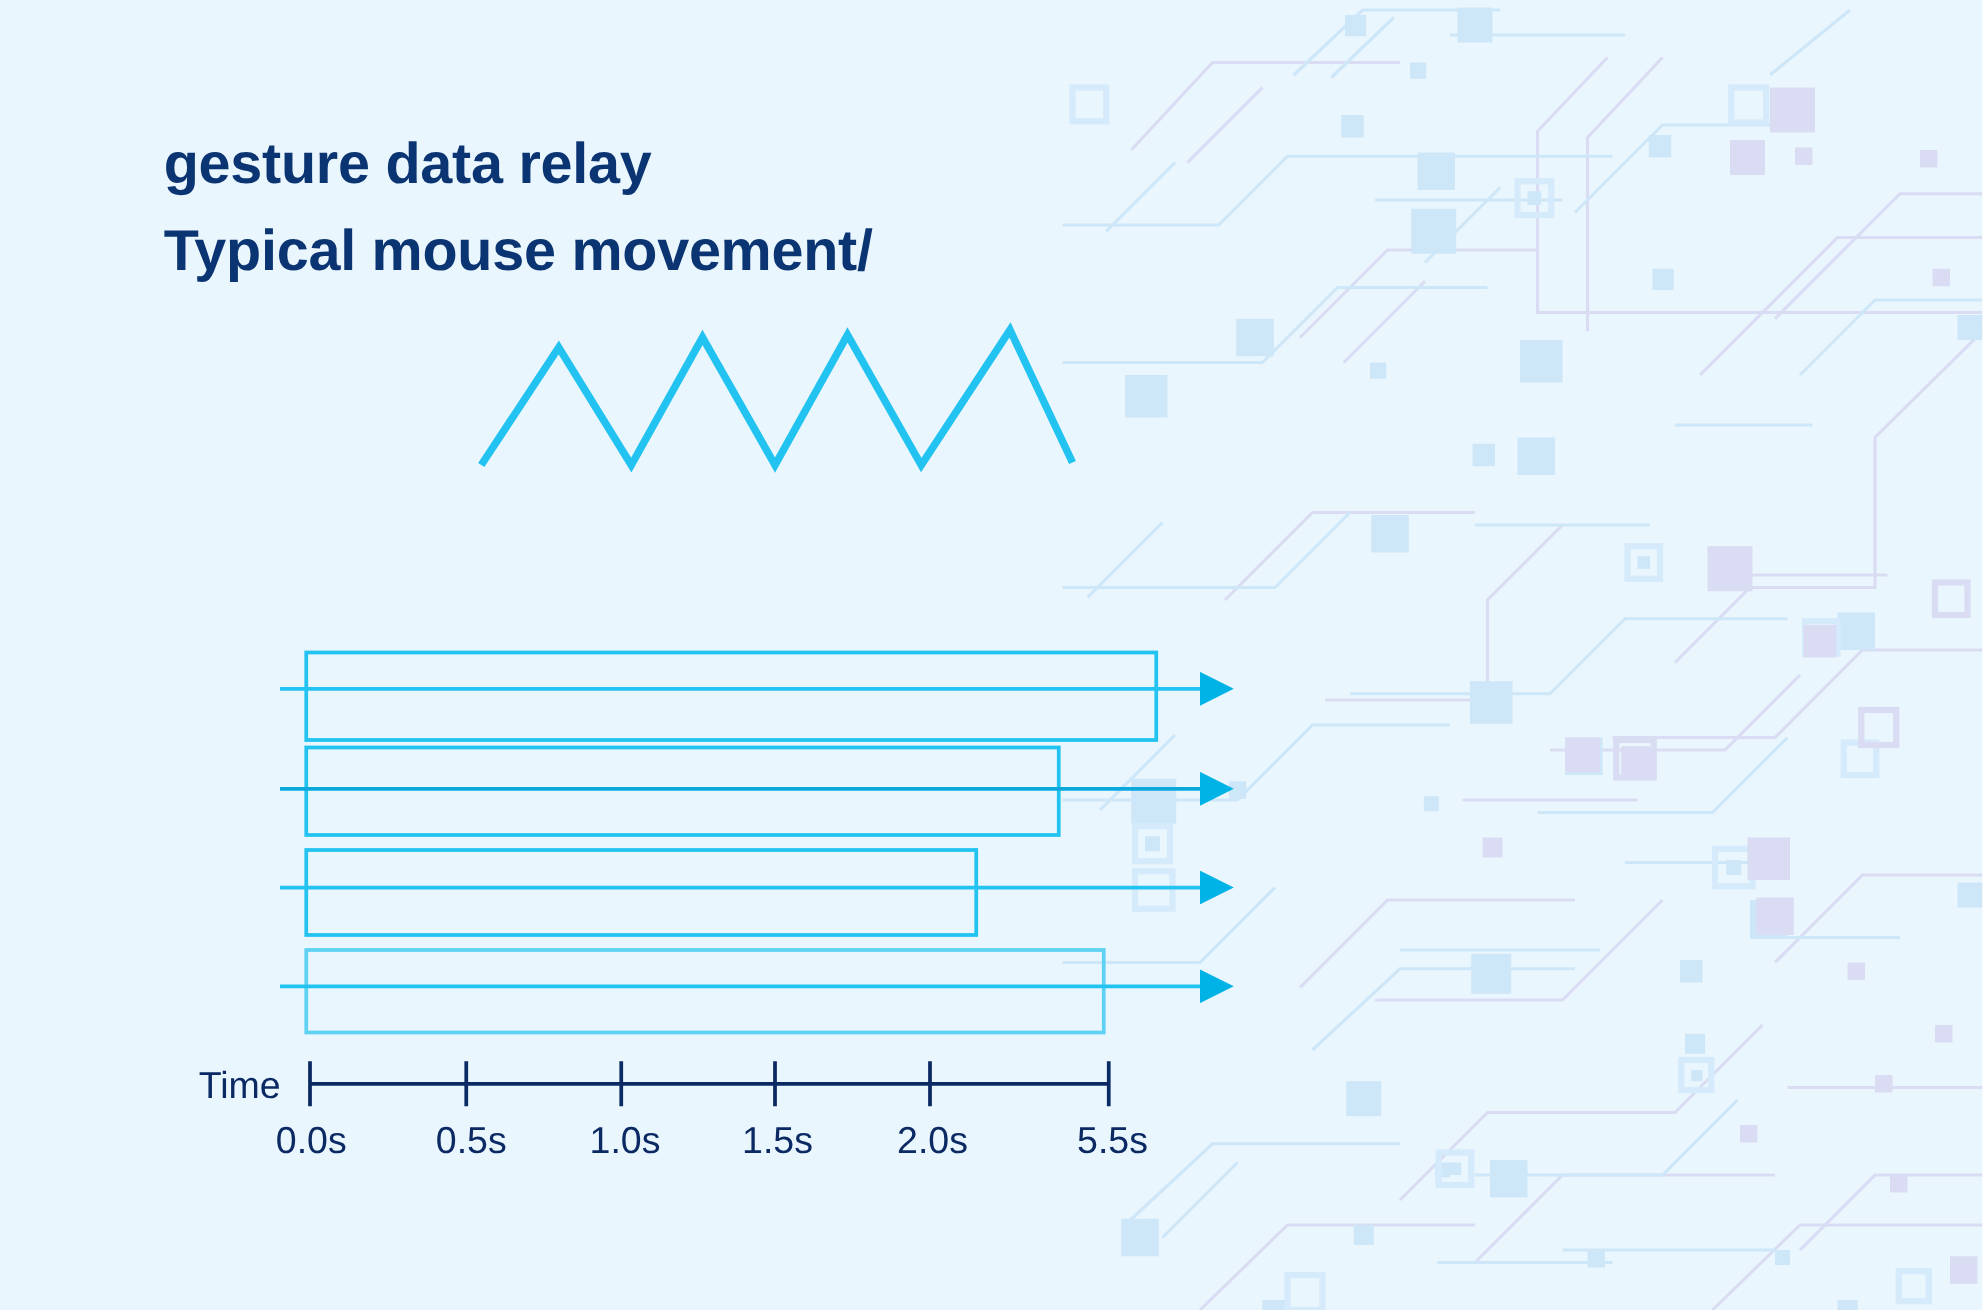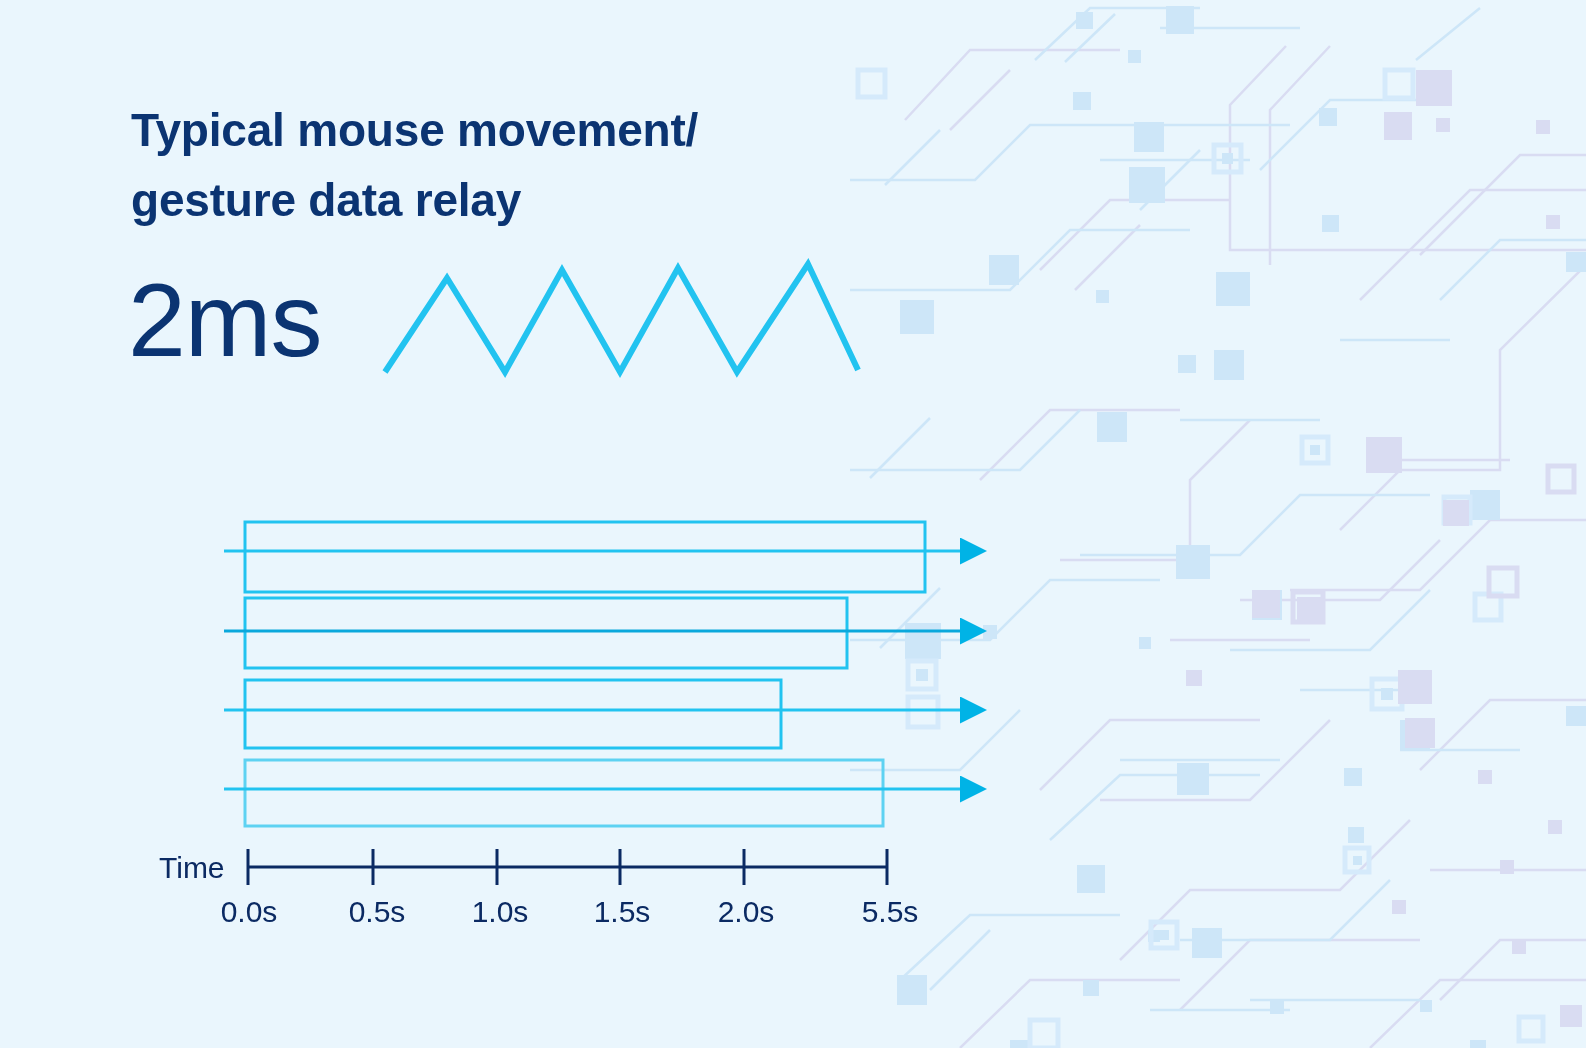--- a/index.html
+++ b/index.html
@@ -248,25 +248,24 @@
     </g>
     <g fill="none" stroke="#d9dcf2" stroke-width="5">
       <rect x="1489" y="568" width="28" height="28"></rect>
       <rect x="1293" y="592" width="30" height="30"></rect>
       <rect x="1548" y="466" width="26" height="26"></rect>
       <rect x="1366" y="1198" width="1" height="1"></rect>
     </g>
   </svg>
 
   <div class="headline">
+    <span class="line">gesture data relay</span>
     <span class="line">Typical mouse movement/</span>
-    <span class="line">gesture data relay</span>
   </div>
 
-  <div class="bignum">2ms</div>
 
   <svg id="waveform" width="1586" height="1048" viewBox="0 0 1586 1048" xmlns="http://www.w3.org/2000/svg">
     <polyline points="385,372 447,278 505,372 562,270 620,372 678,268 737,372 808,264 858,370" fill="none" stroke="#22c3f0" stroke-width="6" stroke-linejoin="miter" stroke-linecap="butt"></polyline>
   </svg>
 
 
   <svg id="chart" width="1586" height="1048" viewBox="0 0 1586 1048" xmlns="http://www.w3.org/2000/svg">
     <defs>
       <marker id="arrowhead" markerWidth="9" markerHeight="9" refX="0" refY="4.5" orient="auto" markerUnits="strokeWidth">
         <path d="M0,0 L9,4.5 L0,9 z" fill="#00b3e6"></path>

